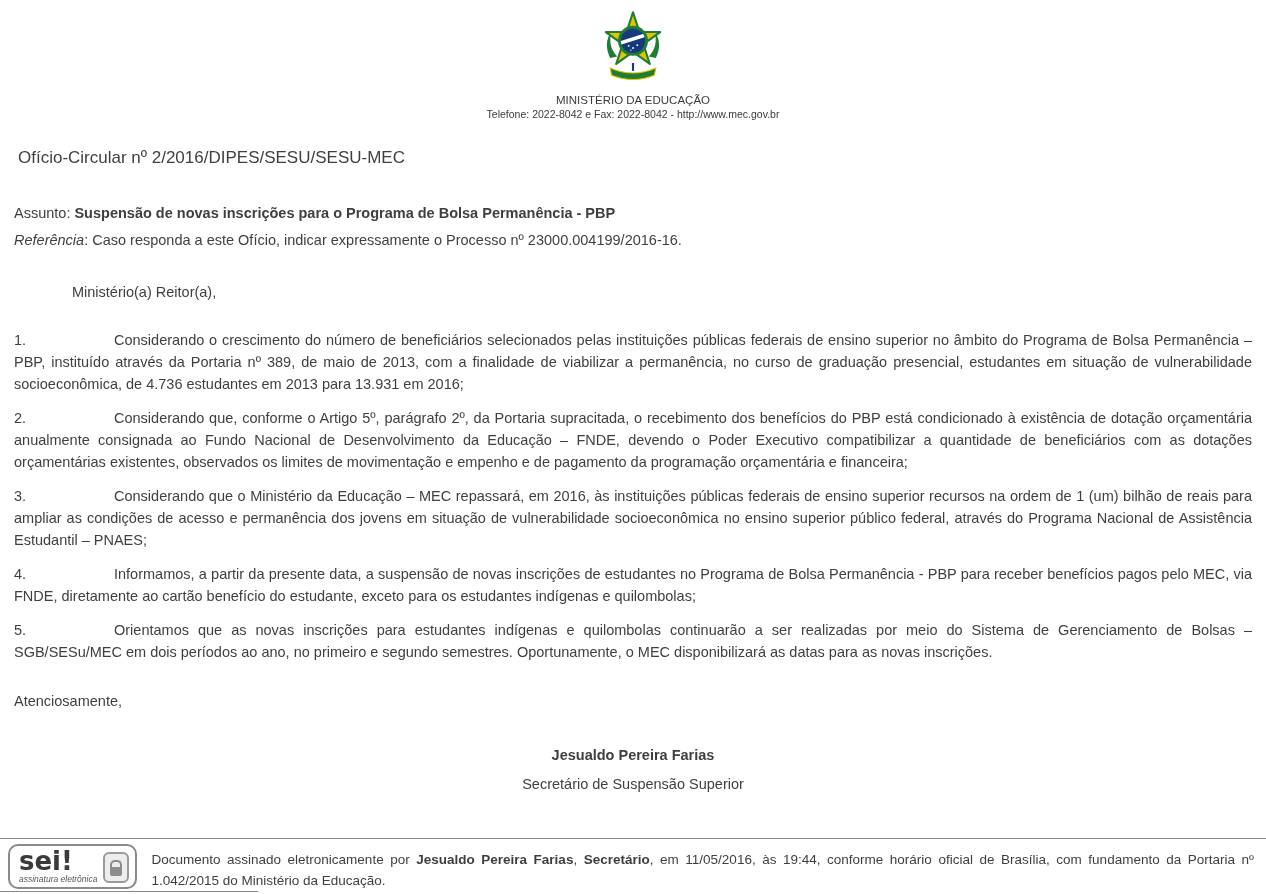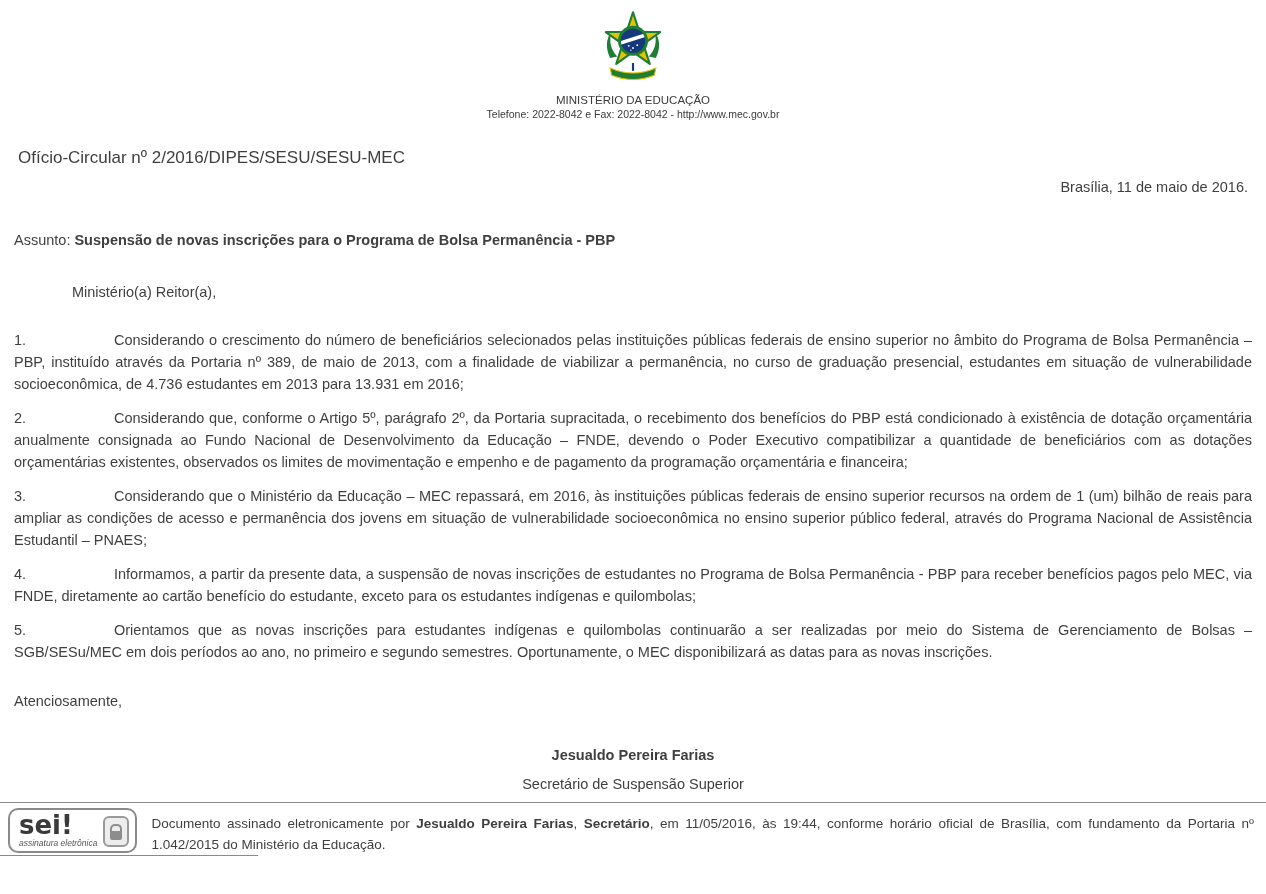--- a/index.html
+++ b/index.html
@@ -37,21 +37,21 @@
   .sig-name  { margin-top: 38px; text-align: center; font-weight: bold; font-size: 14.5px; }
   .sig-title { margin-top: 13px; text-align: center; font-size: 14.5px; }
 
   
   .c-green  { fill: var(--crest-green, #1e7e34); }
   .c-star   { fill: var(--crest-yellow, #e6c300); stroke: var(--crest-green, #1e7e34); stroke-width: 3; stroke-linejoin: round; }
   .c-blue   { fill: var(--crest-blue, #15397c); }
   .c-ribbon { fill: var(--crest-green, #1e7e34); stroke: var(--crest-yellow, #e6c300); stroke-width: 1.5; }
 
   
-  .footer { position: absolute; left: 0; right: 0; top: 802px; border-top: 1px solid #8a8a8a; }
+  .footer { position: absolute; left: 0; right: 0; top: 838px; border-top: 1px solid #8a8a8a; }
   .footer-row { display: flex; align-items: flex-start; padding: 5px 12px 0 8px; }
   .sei-box {
     flex: 0 0 auto;
     border: 2px solid #8a8a8a; border-radius: 10px;
     padding: 3px 6px 3px 9px;
     display: flex; align-items: flex-start; gap: 6px;
     background: #fff;
   }
   .sei-logo { font-family: "DejaVu Sans", sans-serif; font-weight: bold; font-size: 26px; line-height: 25px; color: #3a3a3a; }
   .sei-sub  { font-size: 8.5px; color: #555; line-height: 10px; font-style: italic; }
@@ -98,24 +98,24 @@
       <circle cx="56" cy="52" r="1.3" fill="#ffffff"></circle>
       <circle cx="47" cy="59" r="1" fill="#ffffff"></circle>
       <rect class="c-blue" x="48.5" y="77" width="3" height="11"></rect>
       <path class="c-ribbon" d="M18,84 Q50,98 82,84 L80,94 Q50,106 20,94 Z"></path>
     </svg>
   </div>
   <div class="hdr-ministry">MINISTÉRIO DA EDUCAÇÃO</div>
   <div class="hdr-contact">Telefone: 2022-8042 e Fax: 2022-8042 - http://www.mec.gov.br</div>
 
   <div class="doc-number">Ofício-Circular nº 2/2016/DIPES/SESU/SESU-MEC</div>
-  <div class="city-date">Brasília, 11 de maio de 2016.</div>
 
   <div class="subject"><span>Assunto: </span><b>Suspensão de novas inscrições para o Programa de Bolsa Permanência - PBP</b></div>
 
+  <div class="reference"><span class="ref-label">Referência</span><span>: Caso responda a este Ofício, indicar expressamente o Processo nº 23000.004199/2016-16.</span></div>
 
   <div class="salutation">Ministério(a) Reitor(a),</div>
 
   <div class="para first"><span class="pnum">1.</span><span>Considerando o crescimento do número de beneficiários selecionados pelas instituições públicas federais de ensino superior no âmbito do Programa de Bolsa Permanência – PBP, instituído através da Portaria nº 389, de maio de 2013, com a finalidade de viabilizar a permanência, no curso de graduação presencial, estudantes em situação de vulnerabilidade socioeconômica, de 4.736 estudantes em 2013 para 13.931 em 2016;</span></div>
 
   <div class="para"><span class="pnum">2.</span><span>Considerando que, conforme o Artigo 5º, parágrafo 2º, da Portaria supracitada, o recebimento dos benefícios do PBP está condicionado à existência de dotação orçamentária anualmente consignada ao Fundo Nacional de Desenvolvimento da Educação – FNDE, devendo o Poder Executivo compatibilizar a quantidade de beneficiários com as dotações orçamentárias existentes, observados os limites de movimentação e empenho e de pagamento da programação orçamentária e financeira;</span></div>
 
   <div class="para"><span class="pnum">3.</span><span>Considerando que o Ministério da Educação – MEC repassará, em 2016, às instituições públicas federais de ensino superior recursos na ordem de 1 (um) bilhão de reais para ampliar as condições de acesso e permanência dos jovens em situação de vulnerabilidade socioeconômica no ensino superior público federal, através do Programa Nacional de Assistência Estudantil – PNAES;</span></div>
 
   <div class="para"><span class="pnum">4.</span><span>Informamos, a partir da presente data, a suspensão de novas inscrições de estudantes no Programa de Bolsa Permanência - PBP para receber benefícios pagos pelo MEC, via FNDE, diretamente ao cartão benefício do estudante, exceto para os estudantes indígenas e quilombolas;</span></div>

